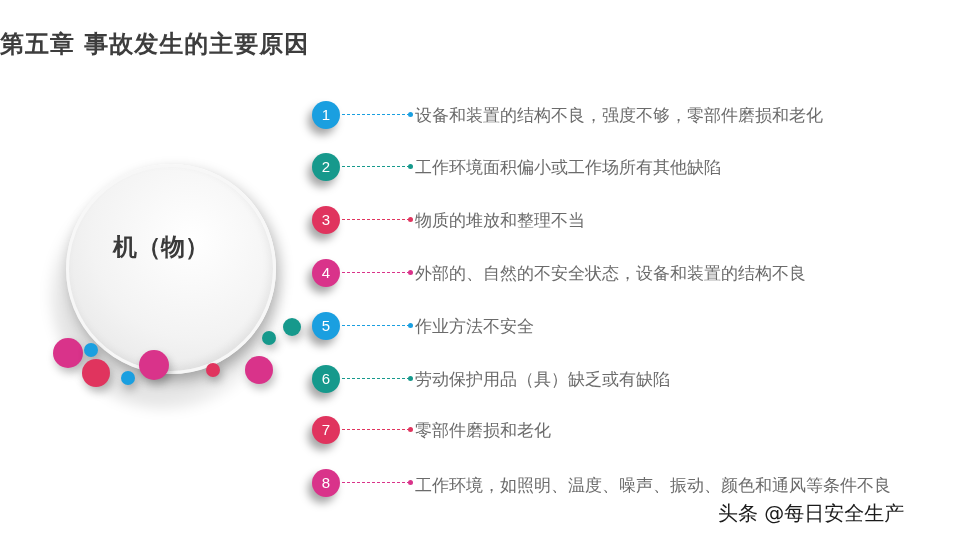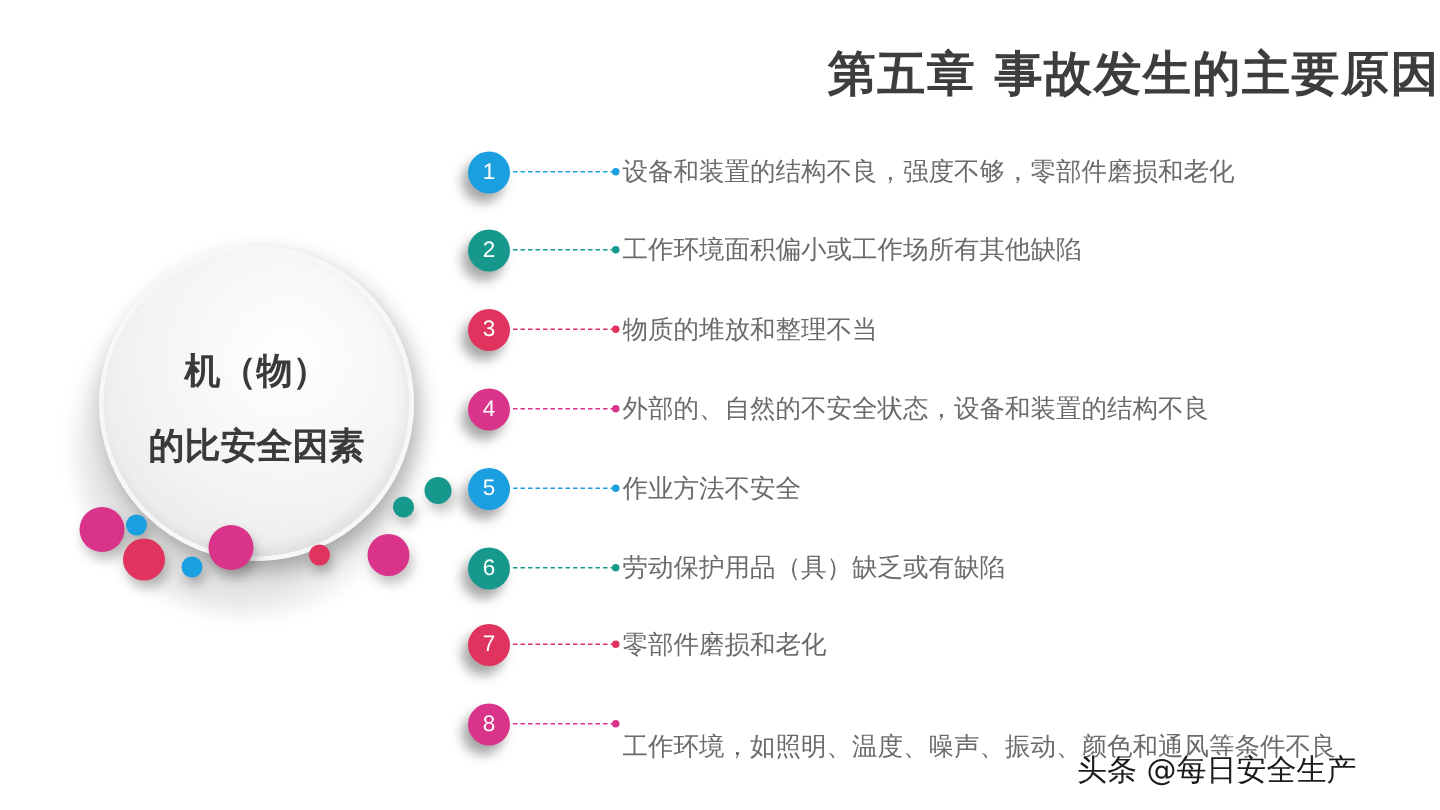--- a/index.html
+++ b/index.html
@@ -1,51 +1,50 @@
 <!DOCTYPE html>
 <html><head>
 <meta charset="utf-8">
 <style>
   html, body { margin:0; padding:0; }
   body { width:960px; height:540px; background:#ffffff; position:relative; overflow:hidden;
          font-family:"DejaVu Sans","Liberation Sans",sans-serif; }
-  .title { position:absolute; left:0; width:960px; top:28px; text-align:right;
-           font-size:32px; font-weight:bold; color:#3d3d3d; letter-spacing:1px; }
+  .title { position:absolute; left:0; width:960px; top:28px; text-align:left;
+           font-size:24px; font-weight:bold; color:#3d3d3d; letter-spacing:1px; }
   .main-circle-shadow { position:absolute; left:50px; top:180px; width:230px; height:230px; border-radius:50%;
            background:radial-gradient(circle at 45% 55%, rgba(0,0,0,0.22) 0%, rgba(0,0,0,0.10) 50%, rgba(0,0,0,0) 72%);
            filter:blur(6px); }
   .main-circle { position:absolute; left:66px; top:164px; width:204px; height:204px; border-radius:50%;
            background:radial-gradient(circle at 60% 35%, #ffffff 0%, #f3f3f3 55%, #e2e2e2 100%);
            box-shadow: 4px 6px 14px rgba(0,0,0,0.28), inset -3px -4px 8px rgba(0,0,0,0.06);
            border:3px solid #f7f7f7; }
-  .main-text { position:absolute; left:66px; top:222px; width:210px; text-align:center;
+  .main-text { position:absolute; left:56px; top:222px; width:210px; text-align:center;
            font-size:24px; font-weight:bold; color:#3a3a3a; line-height:50px; }
   .bubble { position:absolute; border-radius:50%; box-shadow: 2px 5px 8px rgba(0,0,0,0.25); }
   .item { position:absolute; left:312px; height:34px; }
   .badge { position:absolute; left:0; top:0; width:28px; height:28px; border-radius:50%;
            color:#fff; font-size:15px; text-align:center; line-height:28px;
            font-family:"Liberation Sans",sans-serif;
            box-shadow: -4px 6px 8px rgba(0,0,0,0.35); }
   .leader { position:absolute; left:30px; top:13px; width:68px; height:0; border-top:1px dashed; }
   .leader-dot { position:absolute; left:96px; top:11px; width:5px; height:5px; border-radius:50%; }
   .label { position:absolute; left:103px; top:2px; font-size:17px; color:#6b6b6b; white-space:nowrap; line-height:24px; }
-  .label.wrap { white-space:normal; width:540px; top:17px; line-height:24px; }
+  .label.wrap { white-space:normal; width:540px; top:4px; line-height:24px; }
   .watermark { position:absolute; left:718px; top:500px; font-size:20px; color:#1b1b1b;
            text-shadow: 1px 1px 0 #ffffff, -1px -1px 0 #ffffff; letter-spacing:0px; }
 </style>
 </head>
 <body>
 
 <div class="title">第五章  事故发生的主要原因</div>
 
 <div class="main-circle-shadow"></div>
 <div class="main-circle"></div>
 <div class="main-text">
   <div>机（物）</div>
-  <div>的比安全因素</div>
 </div>
 
 <div class="bubble" style="left:53px;top:338px;width:30px;height:30px;background:#d9338a;"></div>
 <div class="bubble" style="left:84px;top:343px;width:14px;height:14px;background:#1a9fe0;"></div>
 <div class="bubble" style="left:82px;top:359px;width:28px;height:28px;background:#e0345e;"></div>
 <div class="bubble" style="left:121px;top:371px;width:14px;height:14px;background:#1a9fe0;"></div>
 <div class="bubble" style="left:139px;top:350px;width:30px;height:30px;background:#d9338a;"></div>
 <div class="bubble" style="left:206px;top:363px;width:14px;height:14px;background:#e0345e;"></div>
 <div class="bubble" style="left:245px;top:356px;width:28px;height:28px;background:#d9338a;"></div>
 <div class="bubble" style="left:262px;top:331px;width:14px;height:14px;background:#16998c;"></div>

